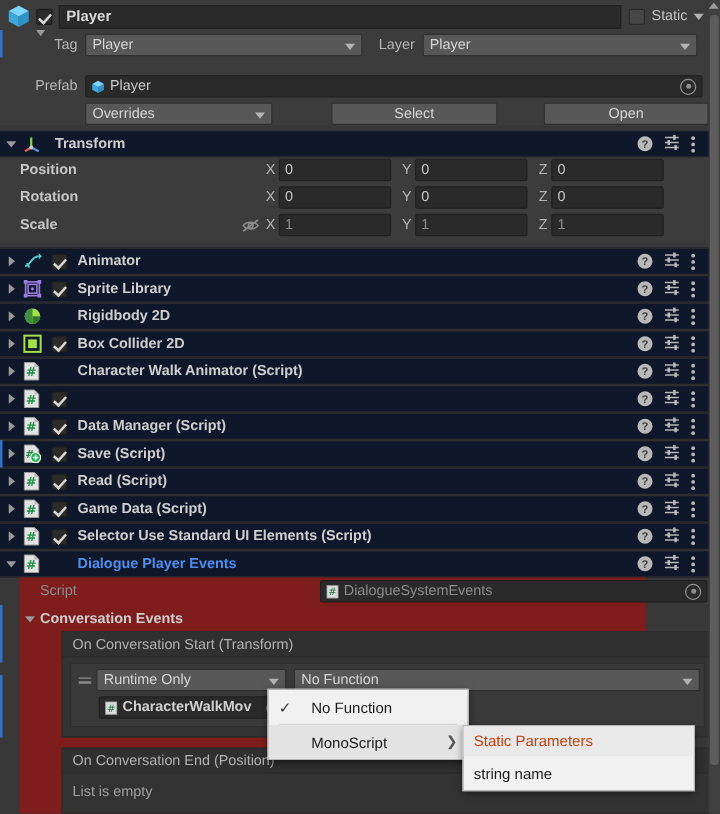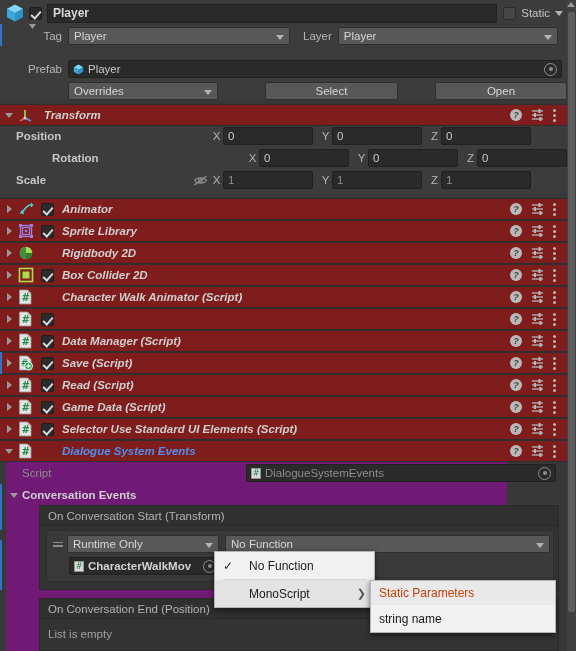--- a/index.html
+++ b/index.html
@@ -92,45 +92,45 @@
 
   .obj-dot {
     width: 13px; height: 13px; border-radius: 50%;
     border: 1.5px solid #8f8f8f; flex: none; position: relative;
   }
   .obj-dot::after { content:""; position:absolute; left:3.5px; top:3.5px; width:4px; height:4px; border-radius:50%; background:#8f8f8f; }
 
   
   .comp {
     position: absolute; left: 0; width: 567px; height: 22px;
-    background: #7f1d1d;
+    background: #0f172a;
     border-top: 1px solid #303030;
     border-bottom: 1px solid #2d2d2d;
-    display: flex; align-items: center; font-style: italic;
+    display: flex; align-items: center;
   }
   .comp .foldspace { width: 18px; display: flex; justify-content: center; align-items: center; flex: none; }
   .comp .cicon { width: 17px; height: 17px; flex: none; margin-right: 3px; position: relative; }
   .comp .ctitle { font-weight: bold; color: #cfcfcf; font-size: 11.5px; margin-left: 6px; white-space: nowrap; }
   .comp .ctitle.link { color: #4f8ff0; }
   .comp .cbxwrap { width: 18px; display: flex; justify-content: center; flex: none; }
   .comp .right { margin-left: auto; display: flex; align-items: center; gap: 9px; padding-right: 10px; }
 
   .ico-help { width: 12px; height: 12px; border-radius: 50%; background: #b9b9b9; color: #3e3e3e;
               font-size: 9px; font-weight: bold; line-height: 12px; text-align: center; }
   .ico-dots { width: 4px; height: 14px; position: relative; }
   .ico-dots i { position: absolute; left: 0; width: 3px; height: 3px; border-radius: 50%; background: #b9b9b9; }
 
   
   .tbody { position: absolute; left: 0; width: 567px; background: #3c3c3c; }
   .trow { position: absolute; left: 0; width: 567px; height: 20px; display: flex; align-items: center; }
   .trow .tlbl { width: 210px; padding-left: 16px; font-weight: bold; color: #c6c6c6; }
   .axis { width: 13px; text-align: center; color: #b5b5b5; flex: none; }
 
   
-  .dbody { position: absolute; left: 6px; width: 501px; background: #701a75; }
+  .dbody { position: absolute; left: 16px; width: 501px; background: #7f1d1d; }
   .evt-box { position: absolute; background: #333333; border: 1px solid #2b2b2b; }
   .evt-title { background: #303030; color: #b2b2b2; height: 20px; display: flex; align-items: center; padding-left: 8px; border-bottom: 1px solid #2b2b2b; }
   .drag { width: 14px; display:flex; flex-direction:column; gap:2px; align-items:center; }
   .drag i { display:block; width: 10px; height: 1.5px; background: #8b8b8b; }
 
   
   .menu { position: absolute; background: #f1f1f1; border: 1px solid #b5b5b5;
           box-shadow: 0 2px 6px rgba(0,0,0,.55); color: #1a1a1a; font-size: 12px; z-index: 30; }
   .mrow { height: 27px; display: flex; align-items: center; padding: 0 8px; white-space: nowrap; }
   .mrow.hl { background: #e3e3e3; }
@@ -252,21 +252,21 @@
   <div class="tbody" style="top:126px;height:68px;">
     <div class="trow" id="trow0" style="top:0px;">
       <span class="tlbl">Position</span>
       <span class="axis">X</span>
       <span class="field" style="width:90px;">0</span>
       <span class="axis" style="margin-left:6px;">Y</span>
       <span class="field" style="width:90px;">0</span>
       <span class="axis" style="margin-left:6px;">Z</span>
       <span class="field" style="width:90px;">0</span>
     </div>
-    <div class="trow" style="top:22px;justify-content:flex-end;">
+    <div class="trow" style="top:22px;">
       <span class="tlbl">Rotation</span>
       <span class="axis">X</span>
       <span class="field" style="width:90px;">0</span>
       <span class="axis" style="margin-left:6px;">Y</span>
       <span class="field" style="width:90px;">0</span>
       <span class="axis" style="margin-left:6px;">Z</span>
       <span class="field" style="width:90px;">0</span>
     </div>
     <div class="trow" style="top:44px;">
       <span class="tlbl dim" style="width:190px;">Scale</span>
@@ -620,21 +620,21 @@
       <div class="comp" style="top: 440px;">
         <span class="foldspace">
           <span class="tri-d"></span>
         </span>
         <span class="cicon"><svg width="15" height="16" viewBox="0 0 15 16">
             <path d="M1.5 1 H9.5 L13 4.5 V15 H1.5 Z" fill="#e2e2e2" stroke="#9c9c9c" stroke-width="0.8"></path>
             <path d="M9.5 1 V4.5 H13" fill="#bcbcbc"></path>
             <text x="7" y="12" font-size="10" font-weight="bold" fill="#1f8f47" text-anchor="middle" font-family="DejaVu Sans">#</text>
           </svg></span>
         <span class="cbxwrap"></span>
-        <span class="ctitle link">Dialogue System Events</span>
+        <span class="ctitle link">Dialogue Player Events</span>
         <span class="right">
           <span class="ico-help">?</span>
           <span><svg width="13" height="13" viewBox="0 0 13 13">
               <line x1="1" y1="3" x2="12" y2="3" stroke="#b9b9b9" stroke-width="1.3"></line>
               <line x1="1" y1="7" x2="12" y2="7" stroke="#b9b9b9" stroke-width="1.3"></line>
               <line x1="1" y1="11" x2="12" y2="11" stroke="#b9b9b9" stroke-width="1.3"></line>
               <rect x="7.5" y="1" width="2" height="4" fill="#b9b9b9"></rect>
               <rect x="3" y="5" width="2" height="4" fill="#b9b9b9"></rect>
               <rect x="8.5" y="9" width="2" height="4" fill="#b9b9b9"></rect>
             </svg></span>

